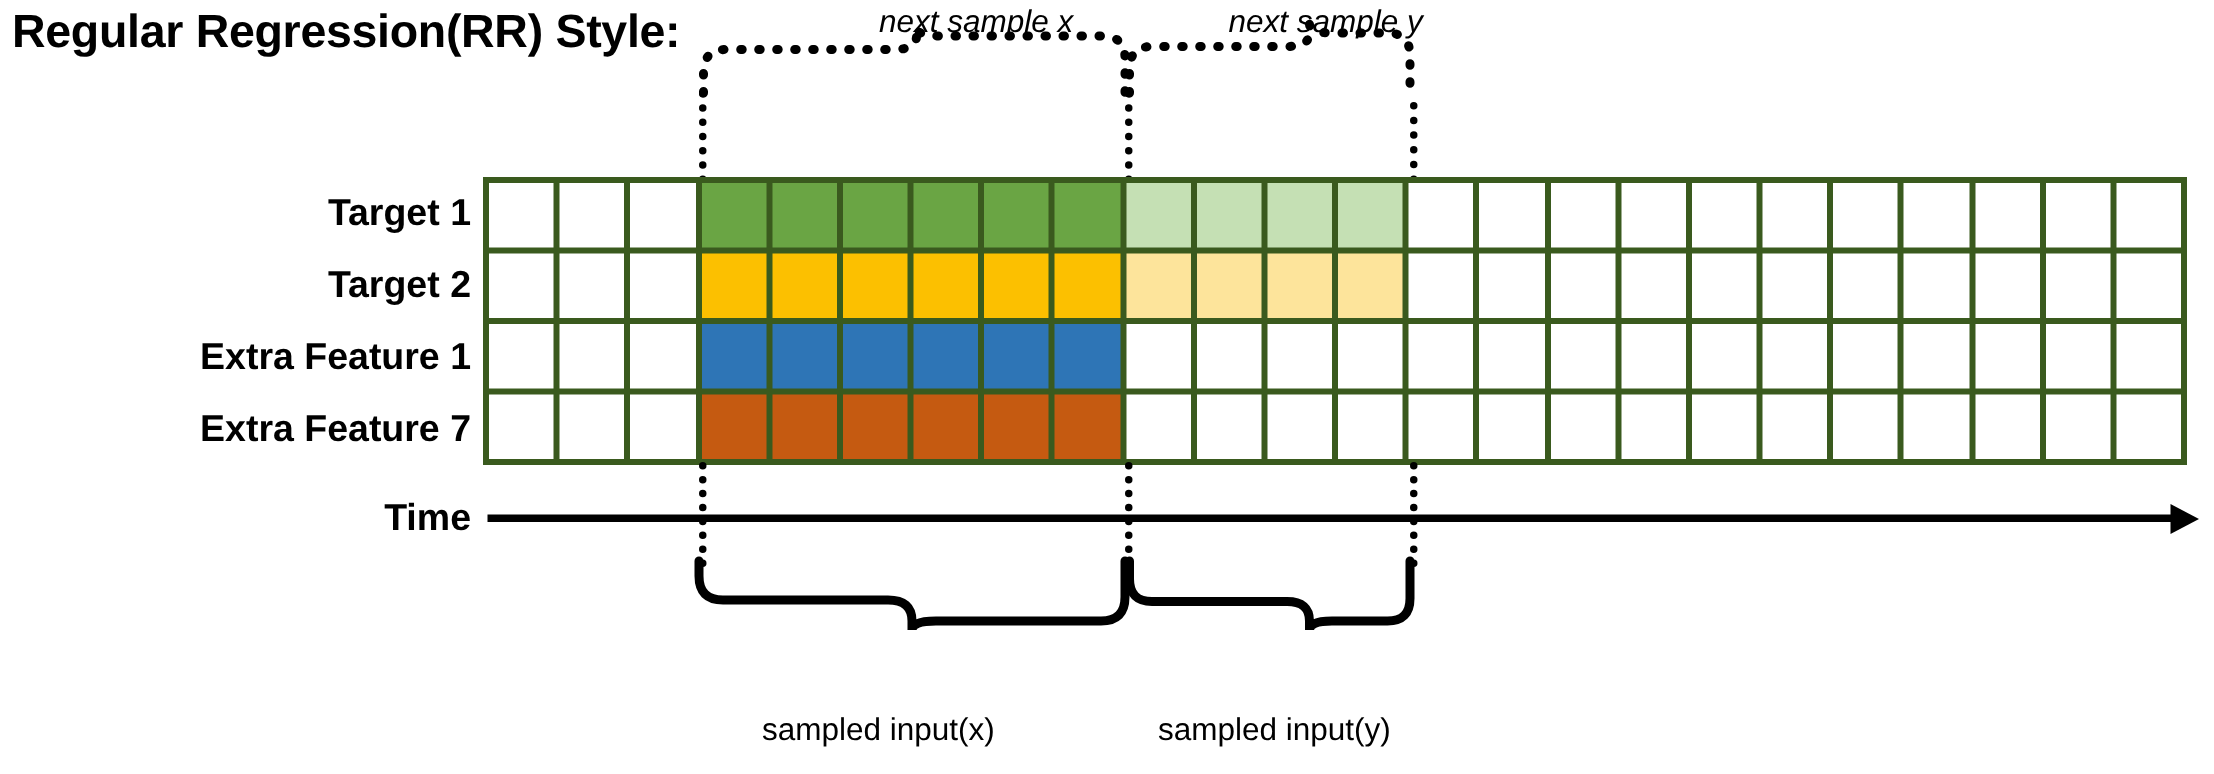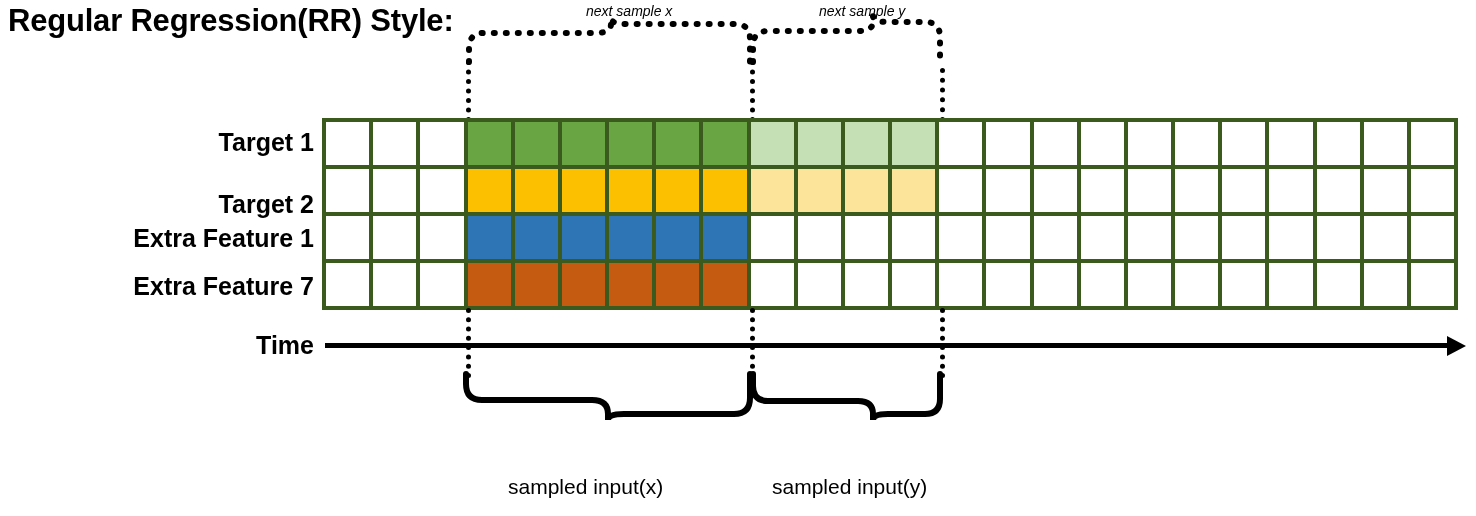--- a/index.html
+++ b/index.html
@@ -15,35 +15,35 @@
   
   #page-title{
     position:absolute;left:8px;top:3px;
     font-size:31px;font-weight:bold;color:#000;
     white-space:nowrap;letter-spacing:-0.2px;
   }
 
   
   .top-note{
     position:absolute;top:3px;
-    font-size:14px;font-style:italic;color:#000;
+    font-size:21px;font-style:italic;color:#000;
     white-space:nowrap;
   }
   #note-x{left:586px;}
   #note-y{left:819px;text-align:right;}
 
   
   .row-label{
     position:absolute;right:1162px;       
     font-size:25px;font-weight:bold;color:#000;
     white-space:nowrap;text-align:left;
     height:48px;line-height:48px;
   }
   #label-t1{top:118px;}
-  #label-t2{top:180px;}
+  #label-t2{top:166px;}
   #label-e1{top:214px;}
   #label-e2{top:262px;}
   #label-time{
     position:absolute;right:1162px;top:322px;
     font-size:25px;font-weight:bold;color:#000;
     white-space:nowrap;height:46px;line-height:46px;
   }
 
   
   #grid{

